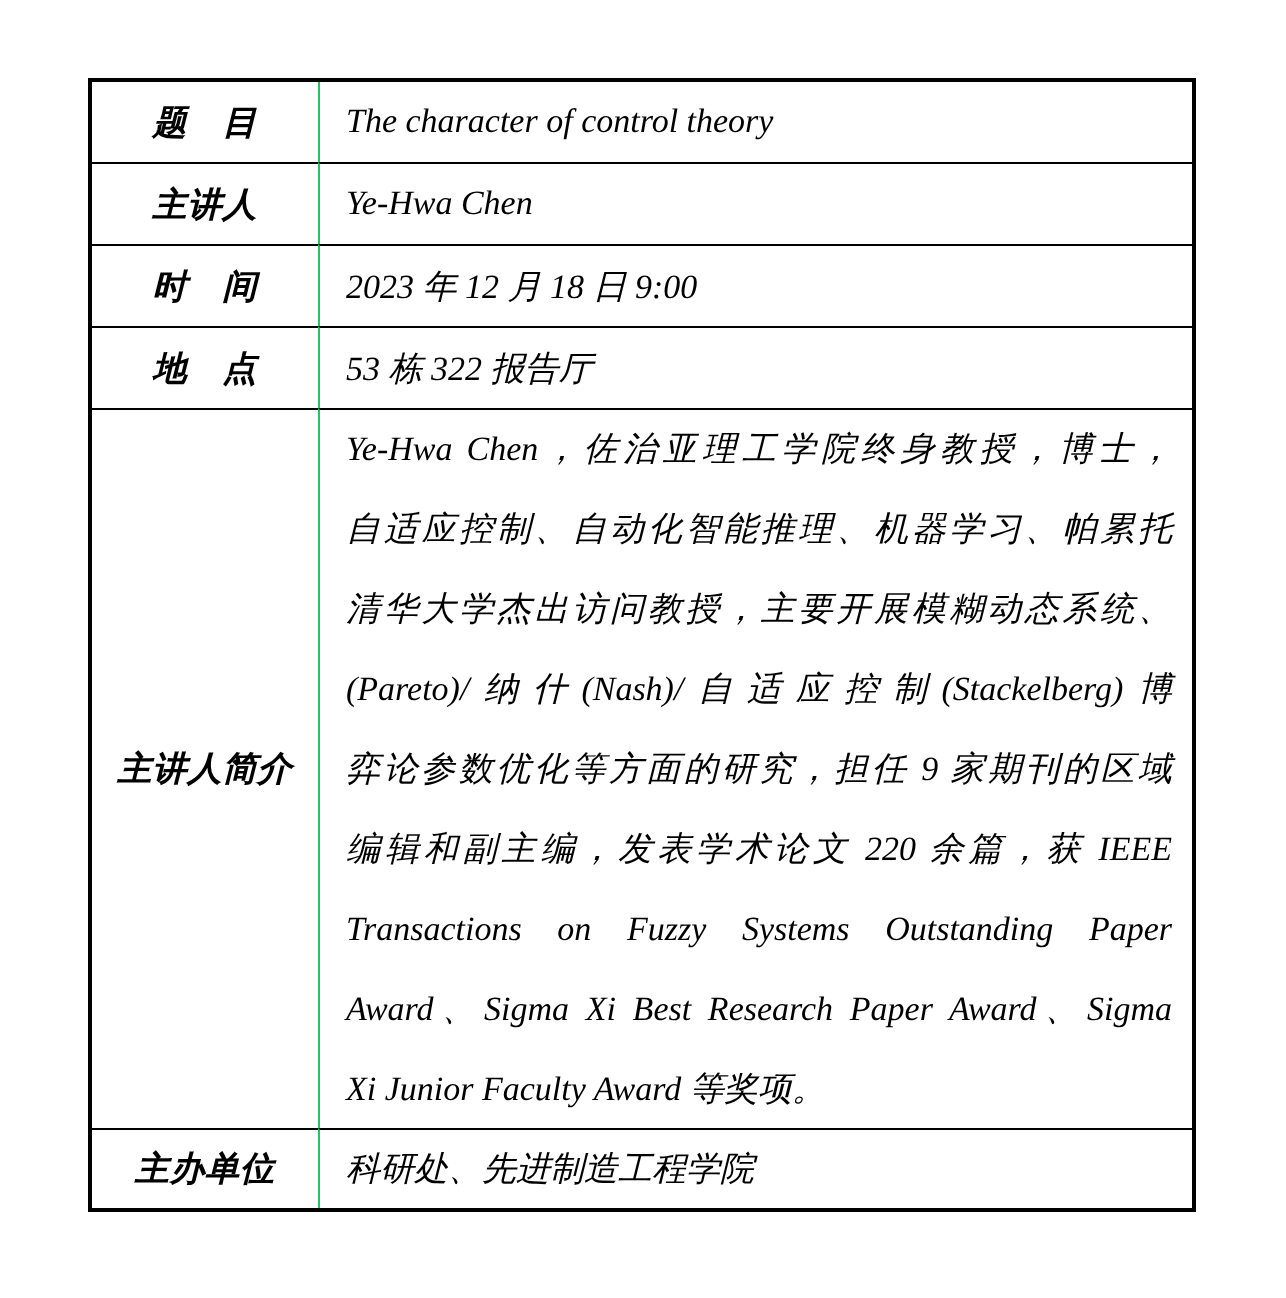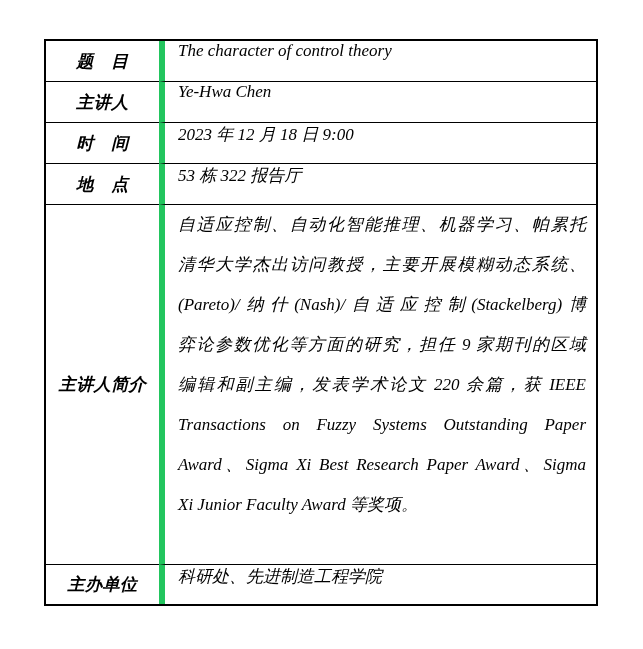--- a/index.html
+++ b/index.html
@@ -33,22 +33,23 @@
   .label-cell {
     display: flex;
     align-items: center;
     justify-content: center;
     font-weight: bold;
     font-size: 17px;
     letter-spacing: 0.5px;
     text-align: center;
   }
   .value-cell {
-    border-left: 6px solid #22c55e;
+    border-left: 1px solid #22c55e;
     display: flex;
+    align-items: center;
     padding: 0 10px 0 13px;
     font-size: 17px;
   }
   .row-border {
     border-top: 1px solid #000000;
   }
   .intro-cell {
     display: block;
     padding: 0 10px 0 13px;
   }
@@ -94,20 +95,21 @@
     <span>地　点</span>
   </div>
   <div class="cell value-cell row-border">
     <span>53 栋 322 报告厅</span>
   </div>
 
   <div class="cell label-cell row-border">
     <span>主讲人简介</span>
   </div>
   <div class="cell value-cell intro-cell row-border">
+    <div class="intro-line">Ye-Hwa Chen，佐治亚理工学院终身教授，博士，</div>
     <div class="intro-line">自适应控制、自动化智能推理、机器学习、帕累托</div>
     <div class="intro-line">清华大学杰出访问教授，主要开展模糊动态系统、</div>
     <div class="intro-line">(Pareto)/纳什(Nash)/自适应控制(Stackelberg)博</div>
     <div class="intro-line">弈论参数优化等方面的研究，担任 9 家期刊的区域</div>
     <div class="intro-line">编辑和副主编，发表学术论文 220 余篇，获 IEEE</div>
     <div class="intro-line">Transactions on Fuzzy Systems Outstanding Paper</div>
     <div class="intro-line">Award、Sigma Xi Best Research Paper Award、Sigma</div>
     <div class="intro-line last">Xi Junior Faculty Award 等奖项。</div>
   </div>
 

